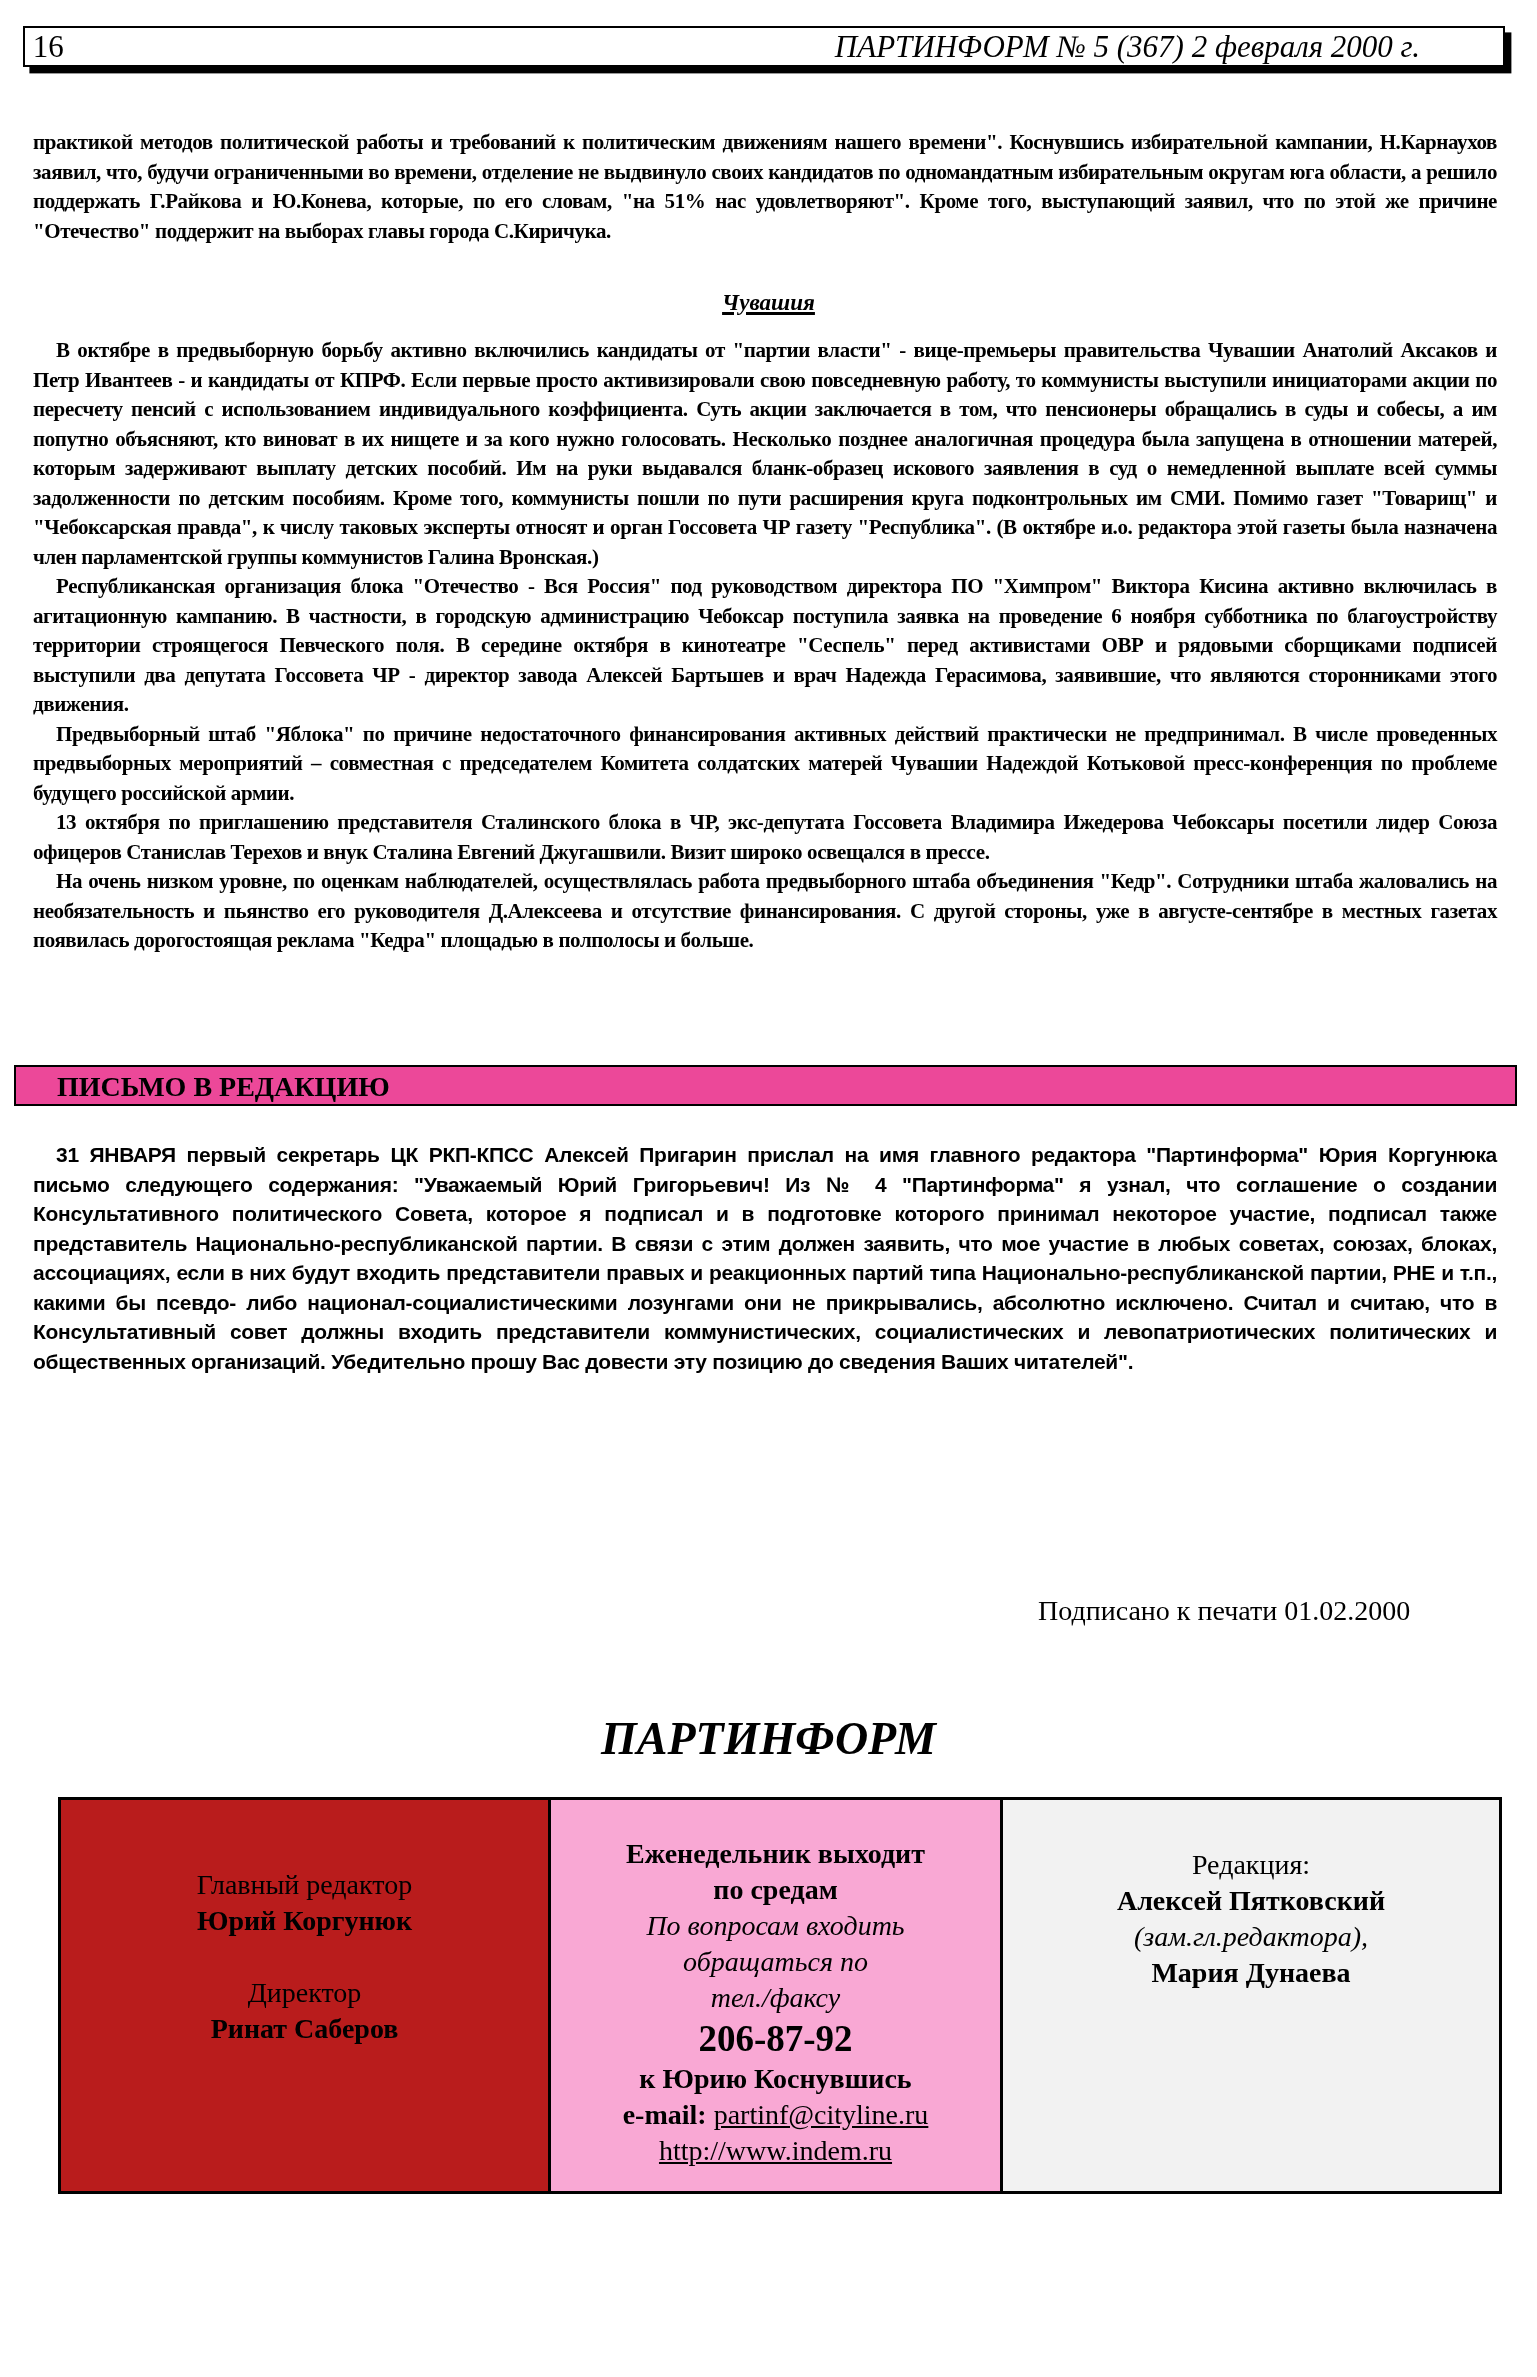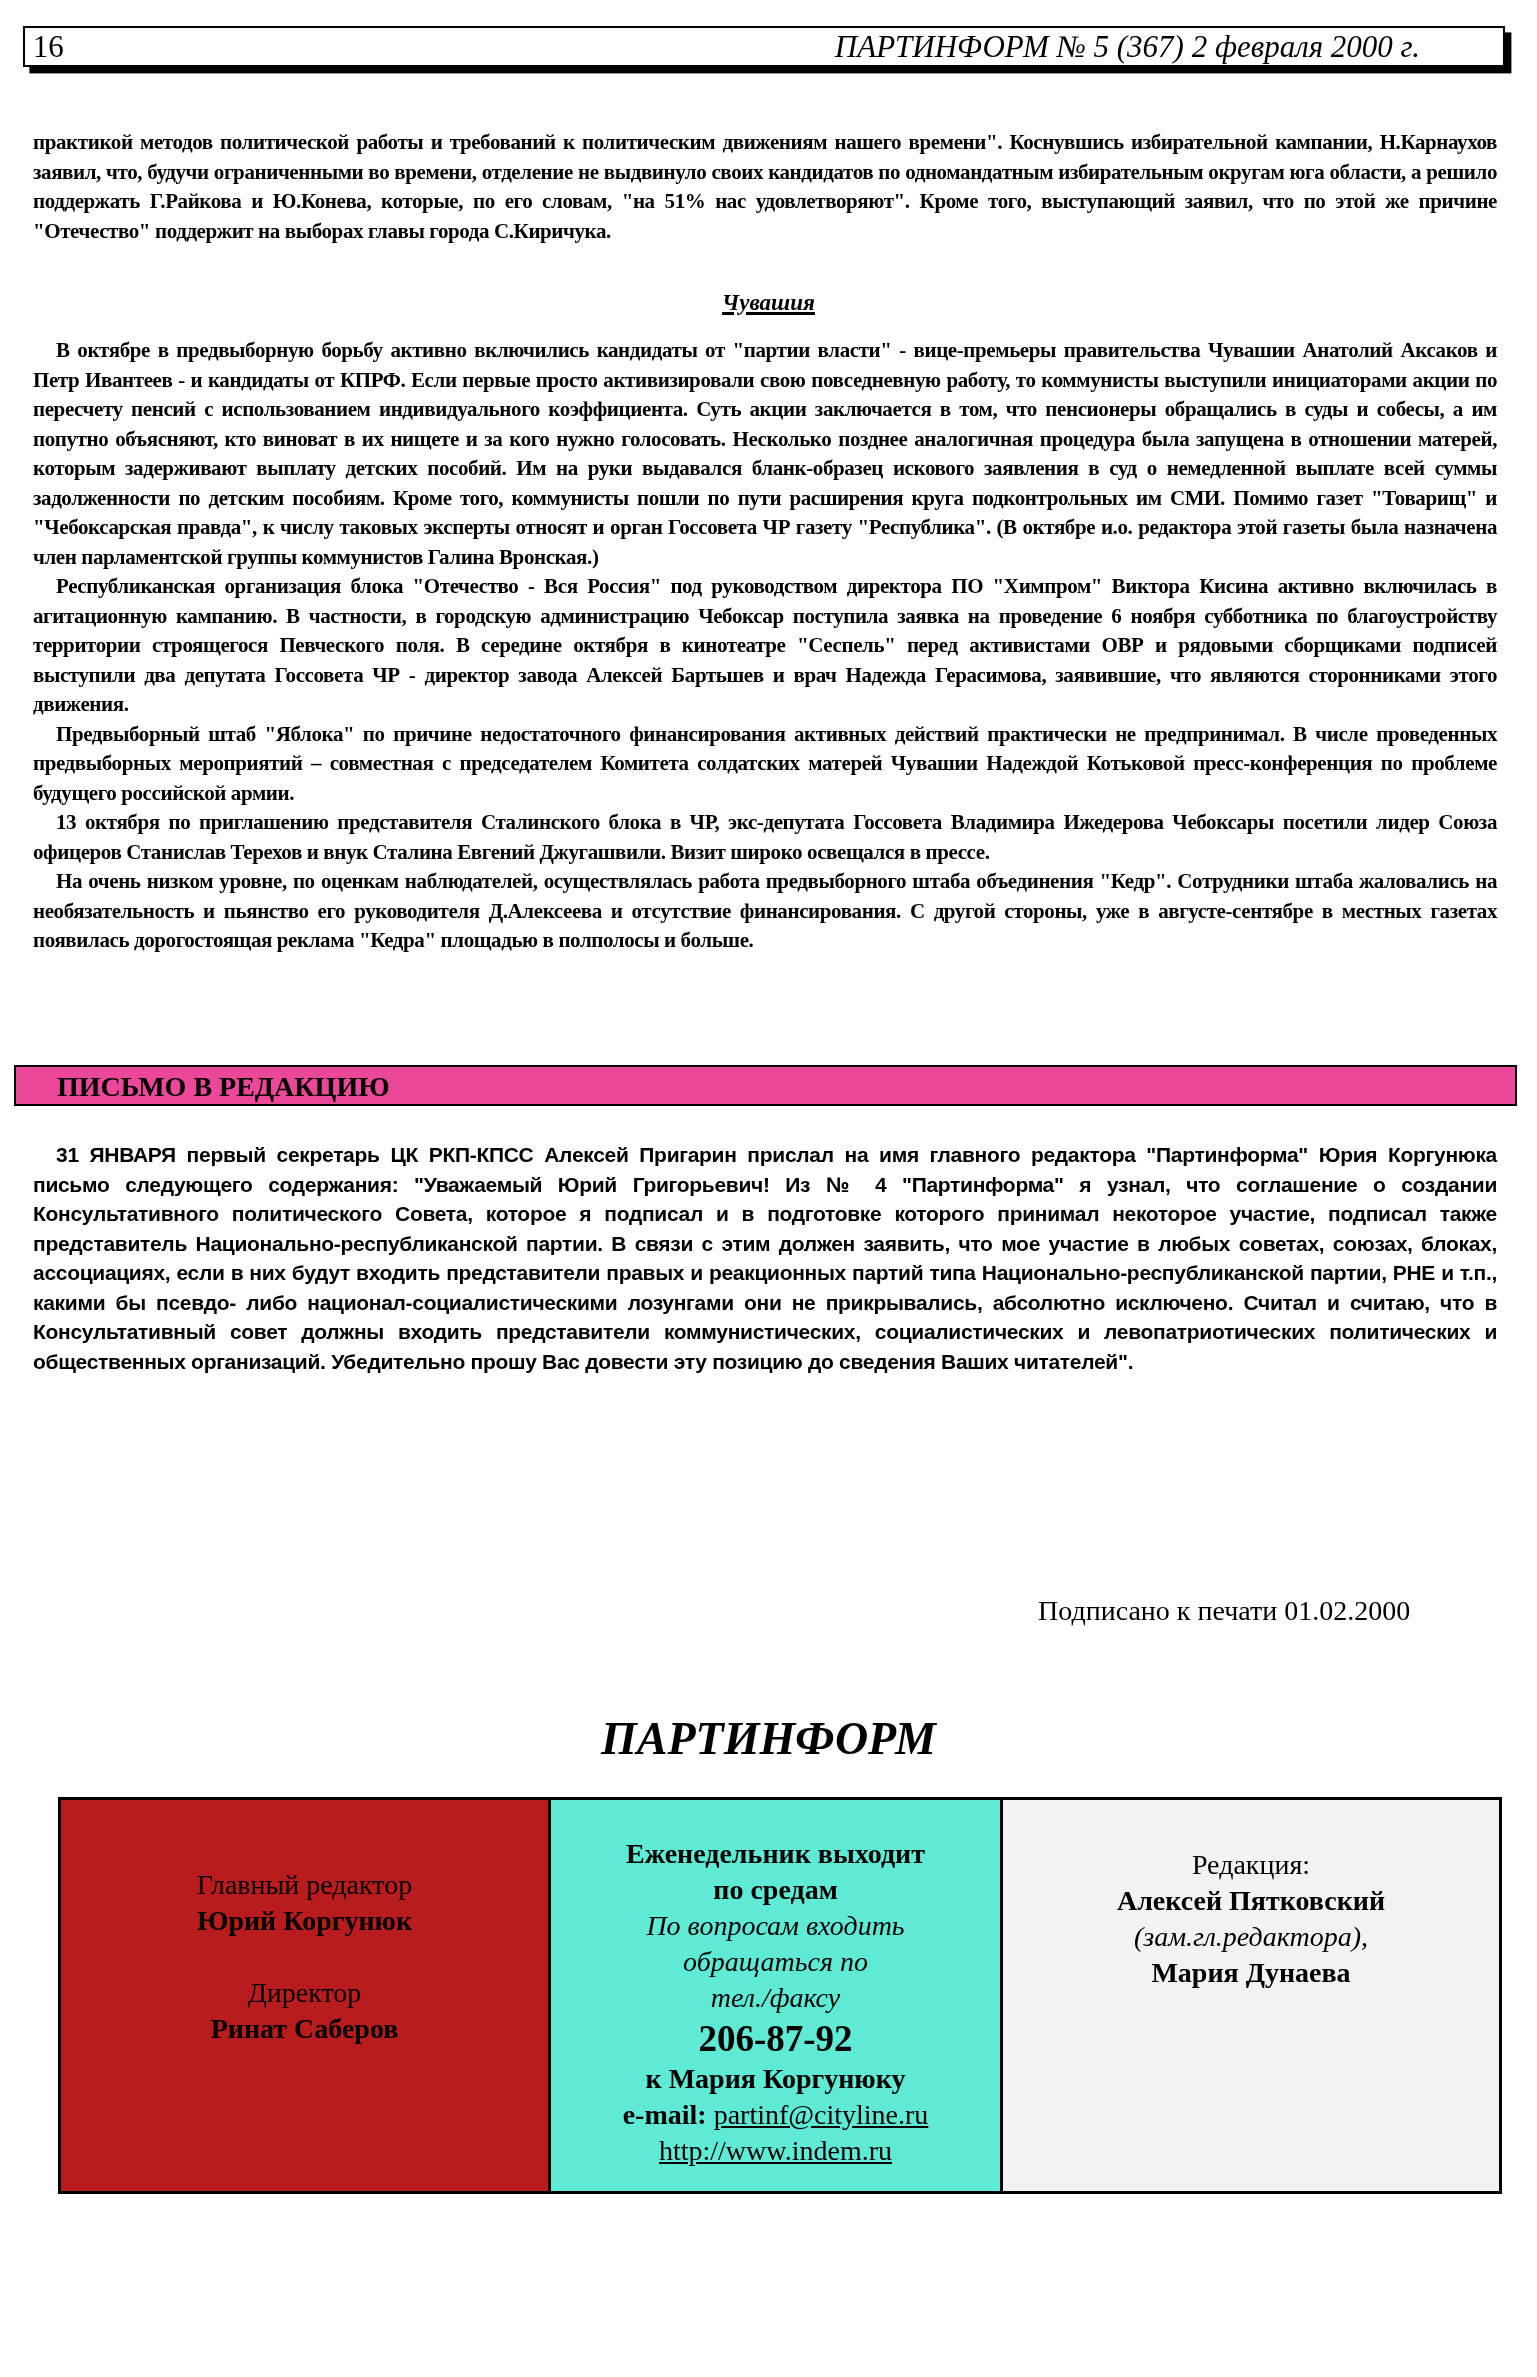--- a/index.html
+++ b/index.html
@@ -57,21 +57,21 @@
 
   .infobox {
     position: absolute; left: 58px; top: 1797px; width: 1444px; height: 397px;
     border: 3.8px solid #000; display: flex; box-sizing: border-box;
   }
   .infobox .col {
     height: 100%; display: flex; flex-direction: column; align-items: center;
     font-family: "Liberation Serif", serif; text-align: center; box-sizing: border-box;
   }
   .col-left { width: 490px; background: #b91c1c; border-right: 3.2px solid #000; padding-top: 67px; font-size: 28px; line-height: 36px; }
-  .col-mid { width: 452px; background: #5eead4; border-right: 3.2px solid #000; padding-top: 36px; font-size: 28px; line-height: 36px; }
+  .col-mid { width: 452px; background: #f9a8d4; border-right: 3.2px solid #000; padding-top: 36px; font-size: 28px; line-height: 36px; }
   .col-right { flex: 1; background: #f2f2f2; padding-top: 47px; font-size: 28px; line-height: 36px; }
   .b { font-weight: bold; }
   .i { font-style: italic; }
   .gap { height: 36px; }
   .phone { font-weight: bold; font-size: 37px; line-height: 45px; }
   .link { text-decoration: underline; color: #000; }
 </style>
 </head>
 <body>
 
@@ -116,21 +116,21 @@
       <div>Директор</div>
       <div class="b">Ринат Саберов</div>
     </div>
     <div class="col col-mid">
       <div class="b">Еженедельник выходит</div>
       <div class="b">по средам</div>
       <div class="i">По вопросам входить</div>
       <div class="i">обращаться по</div>
       <div class="i">тел./факсу</div>
       <div class="phone">206-87-92</div>
-      <div class="b">к Мария Коргунюку</div>
+      <div class="b">к Юрию Коснувшись</div>
       <div>
         <span class="b">e-mail:</span>
         <a class="link">partinf@cityline.ru</a>
       </div>
       <a class="link">http://www.indem.ru</a>
     </div>
     <div class="col col-right">
       <div>Редакция:</div>
       <div class="b">Алексей Пятковский</div>
       <div class="i">(зам.гл.редактора),</div>

